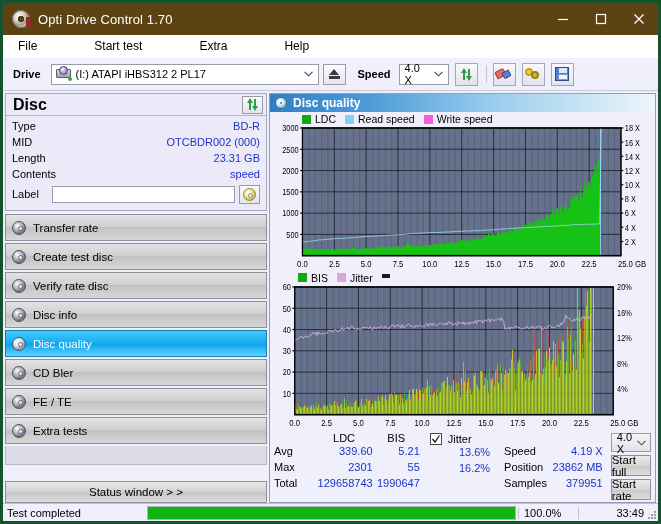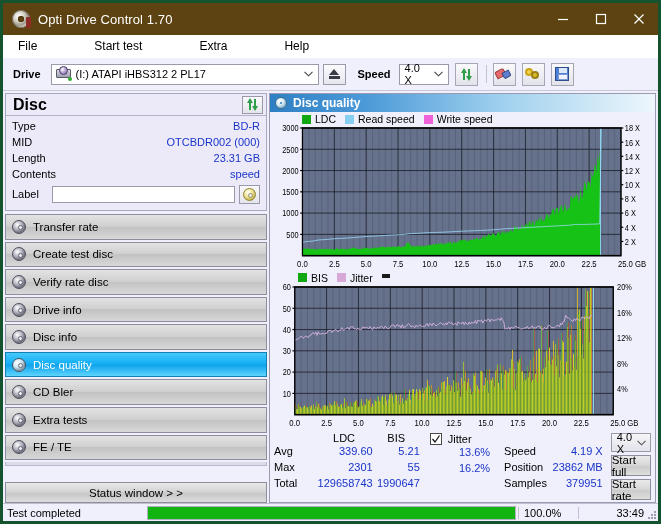--- a/index.html
+++ b/index.html
@@ -378,41 +378,37 @@
       <div class="navbtn">
         <span class="disc-ico"></span>
         <span class="lbl">Create test disc</span>
       </div>
       <div class="navbtn">
         <span class="disc-ico"></span>
         <span class="lbl">Verify rate disc</span>
       </div>
       <div class="navbtn">
         <span class="disc-ico"></span>
-        <span class="lbl">Drive info</span>
-      </div>
-      <div class="navbtn">
-        <span class="disc-ico"></span>
         <span class="lbl">Disc info</span>
       </div>
       <div class="navbtn active">
         <span class="disc-ico"></span>
         <span class="lbl">Disc quality</span>
       </div>
       <div class="navbtn">
         <span class="disc-ico"></span>
         <span class="lbl">CD Bler</span>
       </div>
       <div class="navbtn">
         <span class="disc-ico"></span>
-        <span class="lbl">Extra tests</span>
+        <span class="lbl">FE / TE</span>
       </div>
       <div class="navbtn">
         <span class="disc-ico"></span>
-        <span class="lbl">FE / TE</span>
+        <span class="lbl">Extra tests</span>
       </div>
 
       <div class="sb-spacer"></div>
       <div class="status-btn">Status window &gt; &gt;</div>
     </div>
 
     <div class="main">
       <div class="main-head">
         <span class="hico"></span>
         <span class="ht">Disc quality</span>

